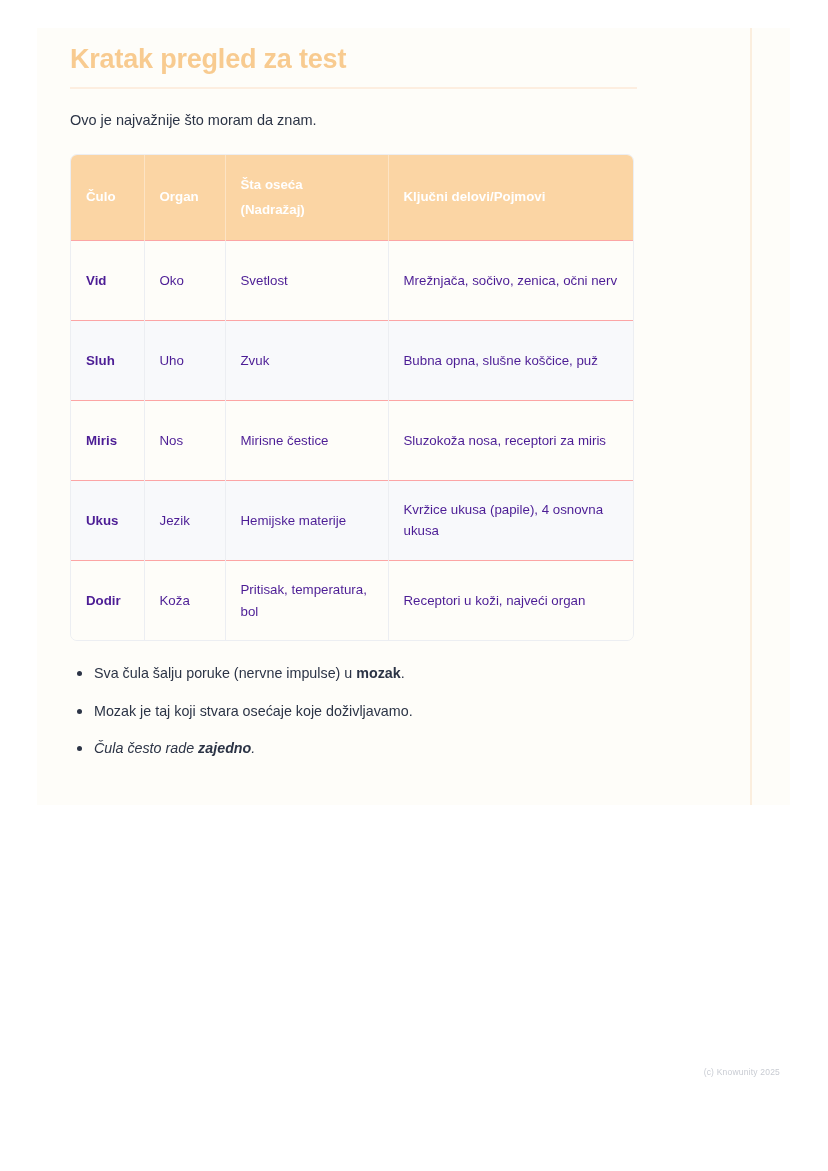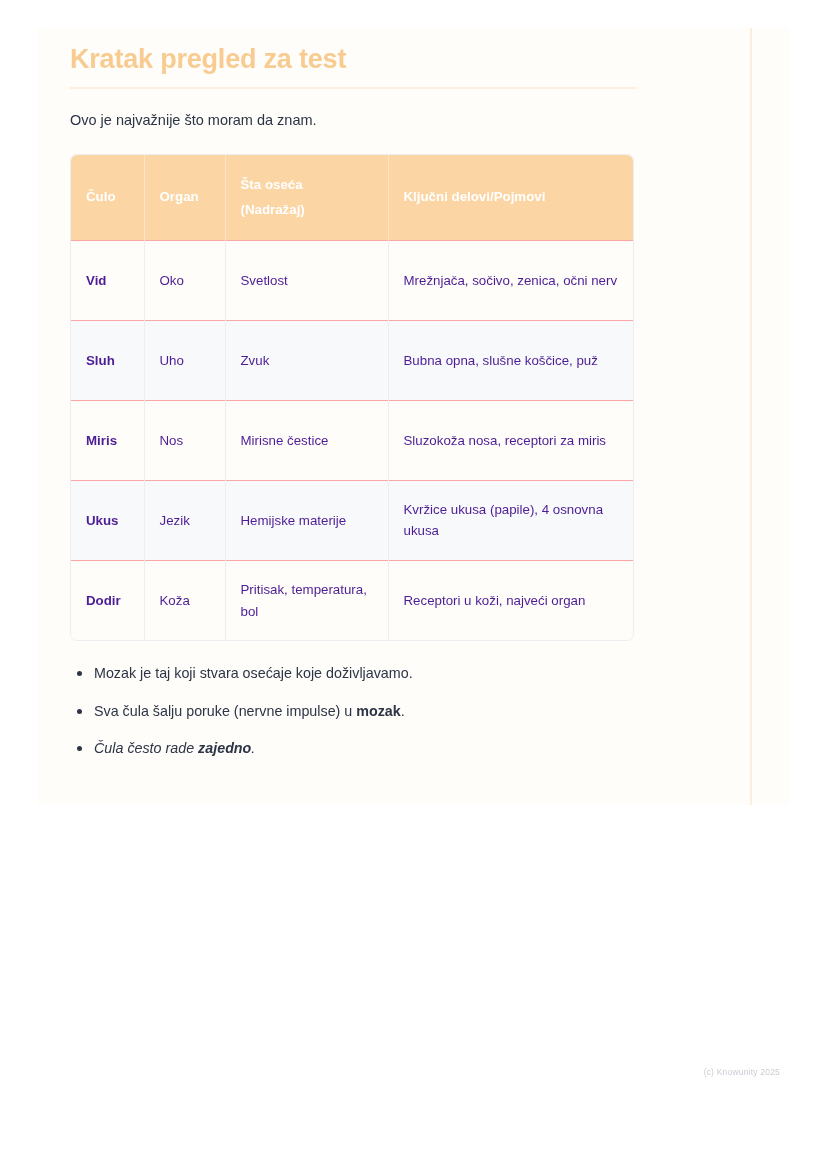--- a/index.html
+++ b/index.html
@@ -223,25 +223,25 @@
             <td>Pritisak, temperatura, bol</td>
             <td>Receptori u koži, najveći organ</td>
           </tr>
         </tbody>
       </table>
     </div>
 
     <ul class="notes">
       <li>
         <span class="bullet-dot"></span>
-        <span>Mozak je taj koji stvara osećaje koje doživljavamo.</span><b></b><span></span>
+        <span>Sva čula šalju poruke (nervne impulse) u </span><b>mozak</b><span>.</span>
       </li>
       <li>
         <span class="bullet-dot"></span>
-        <span>Sva čula šalju poruke (nervne impulse) u </span><b>mozak</b><span>.</span>
+        <span>Mozak je taj koji stvara osećaje koje doživljavamo.</span><b></b><span></span>
       </li>
       <li>
         <span class="bullet-dot"></span>
         <span>Čula često rade </span><b>zajedno</b><span>.</span>
       </li>
     </ul>
 
   </div>
 
   <div class="footer">(c) Knowunity 2025</div>

